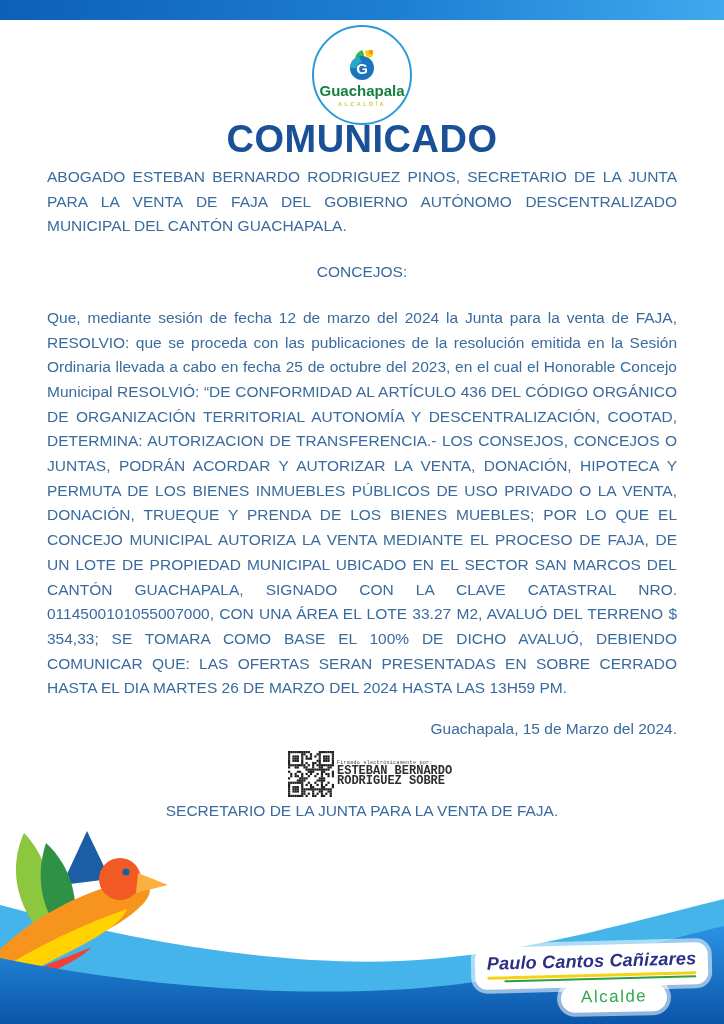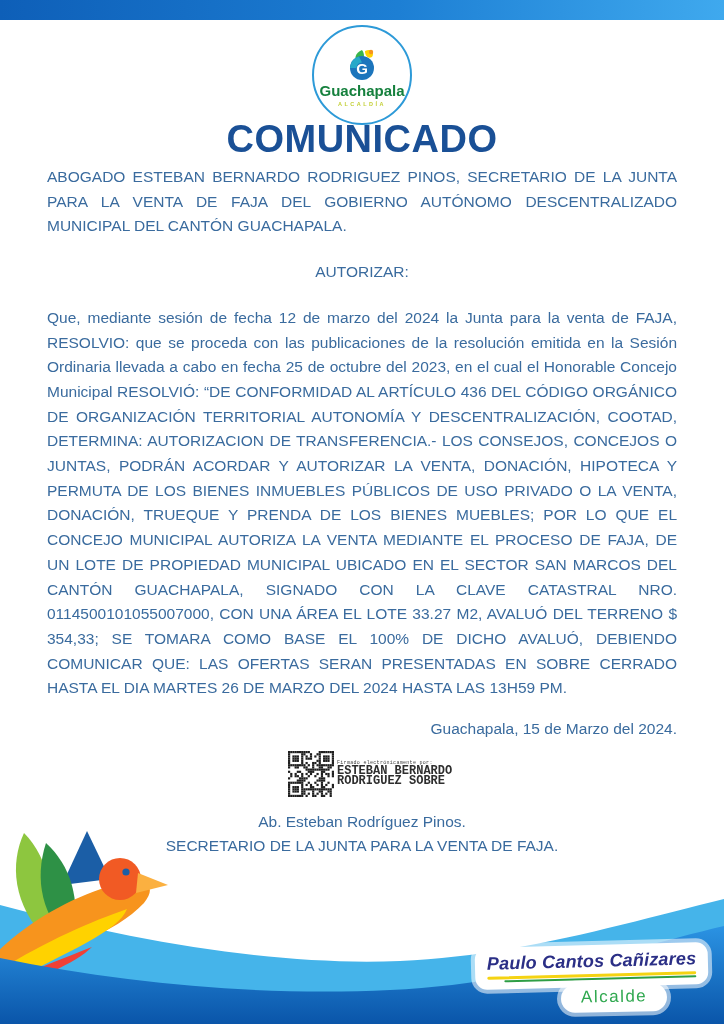--- a/index.html
+++ b/index.html
@@ -74,21 +74,21 @@
       <text x="18" y="27.5" text-anchor="middle" font-family="Liberation Sans,sans-serif" font-size="15" font-weight="bold" fill="#ffffff">G</text>
     </svg>
     <div class="logo-name">Guachapala</div>
     <div class="logo-sub">ALCALDÍA</div>
   </div>
 
   <div class="doc-title">COMUNICADO</div>
 
   <div class="content">
     <p class="para">ABOGADO ESTEBAN BERNARDO RODRIGUEZ PINOS, SECRETARIO DE LA JUNTA PARA LA VENTA DE FAJA DEL GOBIERNO AUTÓNOMO DESCENTRALIZADO MUNICIPAL DEL CANTÓN GUACHAPALA.</p>
-    <div class="certify-heading">AUTORIZAR:</div>
+    <div class="certify-heading">CONCEJOS:</div>
     <p class="para">Que, mediante sesión de fecha 12 de marzo del 2024 la Junta para la venta de FAJA, RESOLVIO: que se proceda con las publicaciones de la resolución emitida en la Sesión Ordinaria llevada a cabo en fecha 25 de octubre del 2023, en el cual el Honorable Concejo Municipal RESOLVIÓ: “DE CONFORMIDAD AL ARTÍCULO 436 DEL CÓDIGO ORGÁNICO DE ORGANIZACIÓN TERRITORIAL AUTONOMÍA Y DESCENTRALIZACIÓN, COOTAD, DETERMINA: AUTORIZACION DE TRANSFERENCIA.- LOS CONSEJOS, CONCEJOS O JUNTAS, PODRÁN ACORDAR Y AUTORIZAR LA VENTA, DONACIÓN, HIPOTECA Y PERMUTA DE LOS BIENES INMUEBLES PÚBLICOS DE USO PRIVADO O LA VENTA, DONACIÓN, TRUEQUE Y PRENDA DE LOS BIENES MUEBLES; POR LO QUE EL CONCEJO MUNICIPAL AUTORIZA LA VENTA MEDIANTE EL PROCESO DE FAJA, DE UN LOTE DE PROPIEDAD MUNICIPAL UBICADO EN EL SECTOR SAN MARCOS DEL CANTÓN GUACHAPALA, SIGNADO CON LA CLAVE CATASTRAL NRO. 0114500101055007000, CON UNA ÁREA EL LOTE 33.27 M2, AVALUÓ DEL TERRENO $ 354,33; SE TOMARA COMO BASE EL 100% DE DICHO AVALUÓ, DEBIENDO COMUNICAR QUE: LAS OFERTAS SERAN PRESENTADAS EN SOBRE CERRADO HASTA EL DIA MARTES 26 DE MARZO DEL 2024 HASTA LAS 13H59 PM.</p>
     <div class="dateline">Guachapala, 15 de Marzo del 2024.</div>
 
     <div class="sig-block">
       <div class="qr"><svg width="46" height="46" viewBox="0 0 84 84" fill="#1e1e1e">
             <rect x="0" y="0" width="4" height="4"></rect>
             <rect x="4" y="0" width="4" height="4"></rect>
             <rect x="8" y="0" width="4" height="4"></rect>
             <rect x="12" y="0" width="4" height="4"></rect>
             <rect x="16" y="0" width="4" height="4"></rect>
@@ -319,21 +319,20 @@
             <rect x="64" y="80" width="4" height="4"></rect>
             <rect x="76" y="80" width="4" height="4"></rect>
           </svg></div>
       <div class="sig-text">
         <div class="sig-note">Firmado electrónicamente por:</div>
         <div class="sig-line">ESTEBAN BERNARDO</div>
         <div class="sig-line">RODRIGUEZ SOBRE</div>
       </div>
     </div>
 
-    <div class="sig-name">Ab. Esteban Rodríguez Pinos.</div>
     <div class="sig-role">SECRETARIO DE LA JUNTA PARA LA VENTA DE FAJA.</div>
   </div>
 
   <svg class="wave-light" viewBox="0 0 724 175" preserveAspectRatio="none">
     <path d="M0,56 C140,94 280,117 400,112 C520,107 632,72 724,50 L724,175 L0,175 Z" fill="#45b4ea"></path>
   </svg>
 
   <svg class="bird" viewBox="0 0 185 175">
     <path d="M95,10 L118,58 L70,64 Z" fill="#1b5ea6"></path>
     <path d="M32,12 C18,42 20,84 56,120 C64,80 58,38 32,12 Z" fill="#8dc63f"></path>

